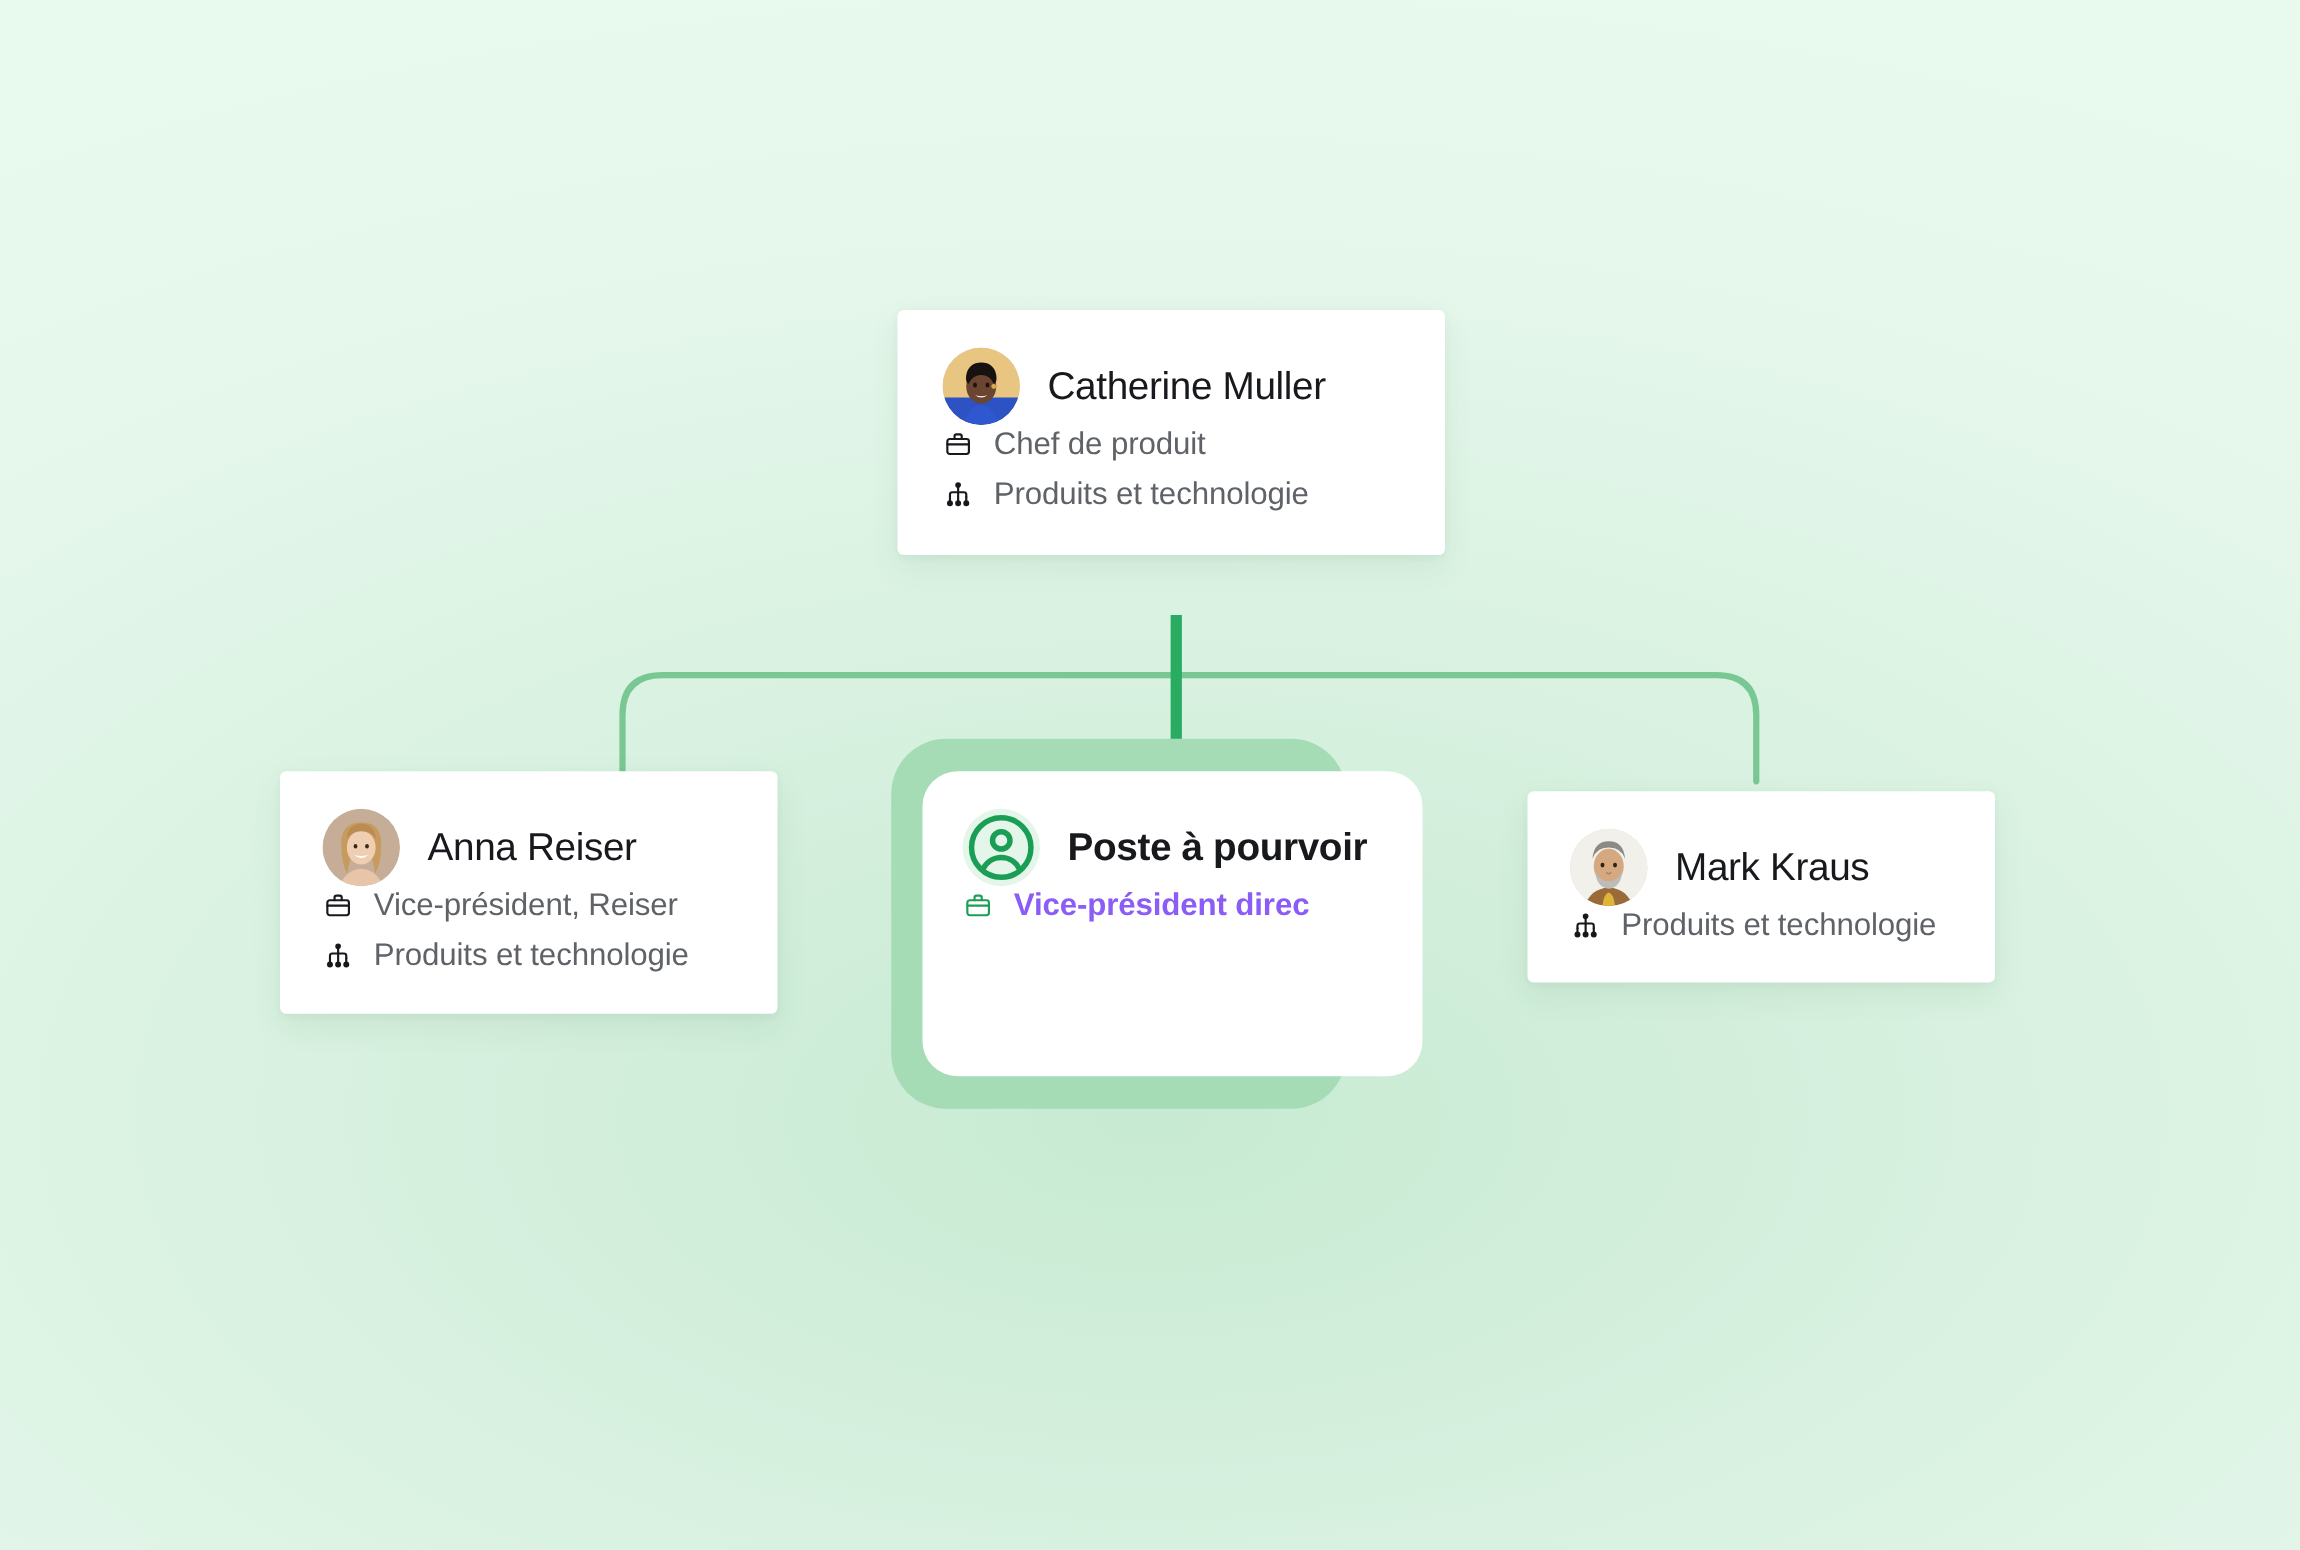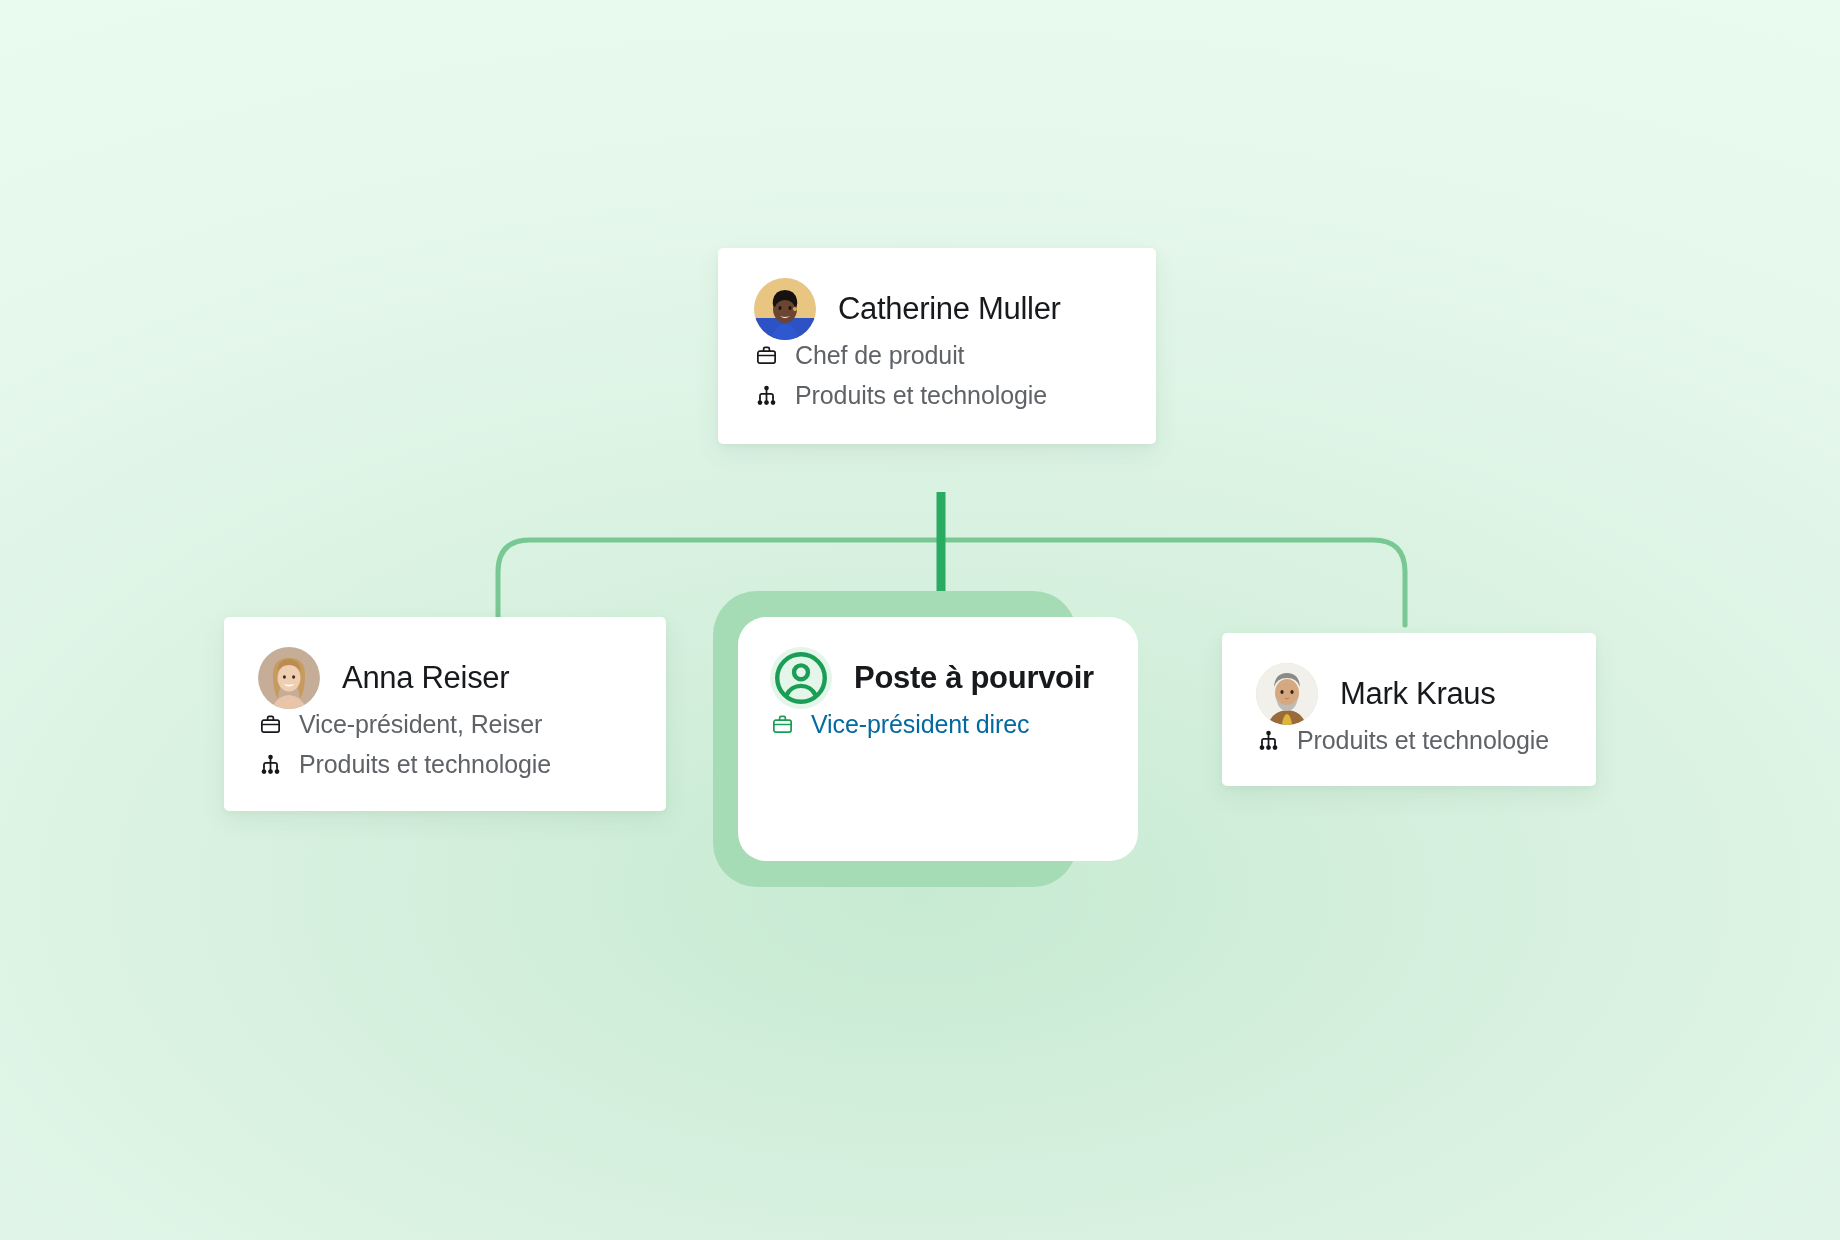--- a/index.html
+++ b/index.html
@@ -114,21 +114,21 @@
     left: 718px;
     top: 248px;
     width: 438px;
   }
   #card-root .card-inner { padding: 30px 34px 32px 36px; }
 
   
   #card-left {
     left: 224px;
     top: 617px;
-    width: 442px;
+    width: 398px;
   }
 
   
   #card-right {
     left: 1222px;
     top: 633px;
     width: 374px;
   }
 
   
@@ -145,21 +145,21 @@
   #card-center {
     position: absolute;
     left: 25px;
     top: 26px;
     width: 400px;
     height: 244px;
     border-radius: 28px;
     box-shadow: none;
   }
   #card-center .card-inner { padding: 30px 30px 30px 32px; }
-  #card-center .detail-text { color: #0369a1; }
+  #card-center .detail-text { color: #8b5cf6; font-weight: bold; }
 </style>
 </head>
 <body>
 
 <div id="stage">
 
   <svg id="connectors" viewBox="0 0 1840 1240" width="1840" height="1240" fill="none">
 
     <path d="M 941 540 H 530 Q 498 540 498 572 V 625" stroke="#79c894" stroke-width="5" fill="none" stroke-linecap="round"></path>
 

